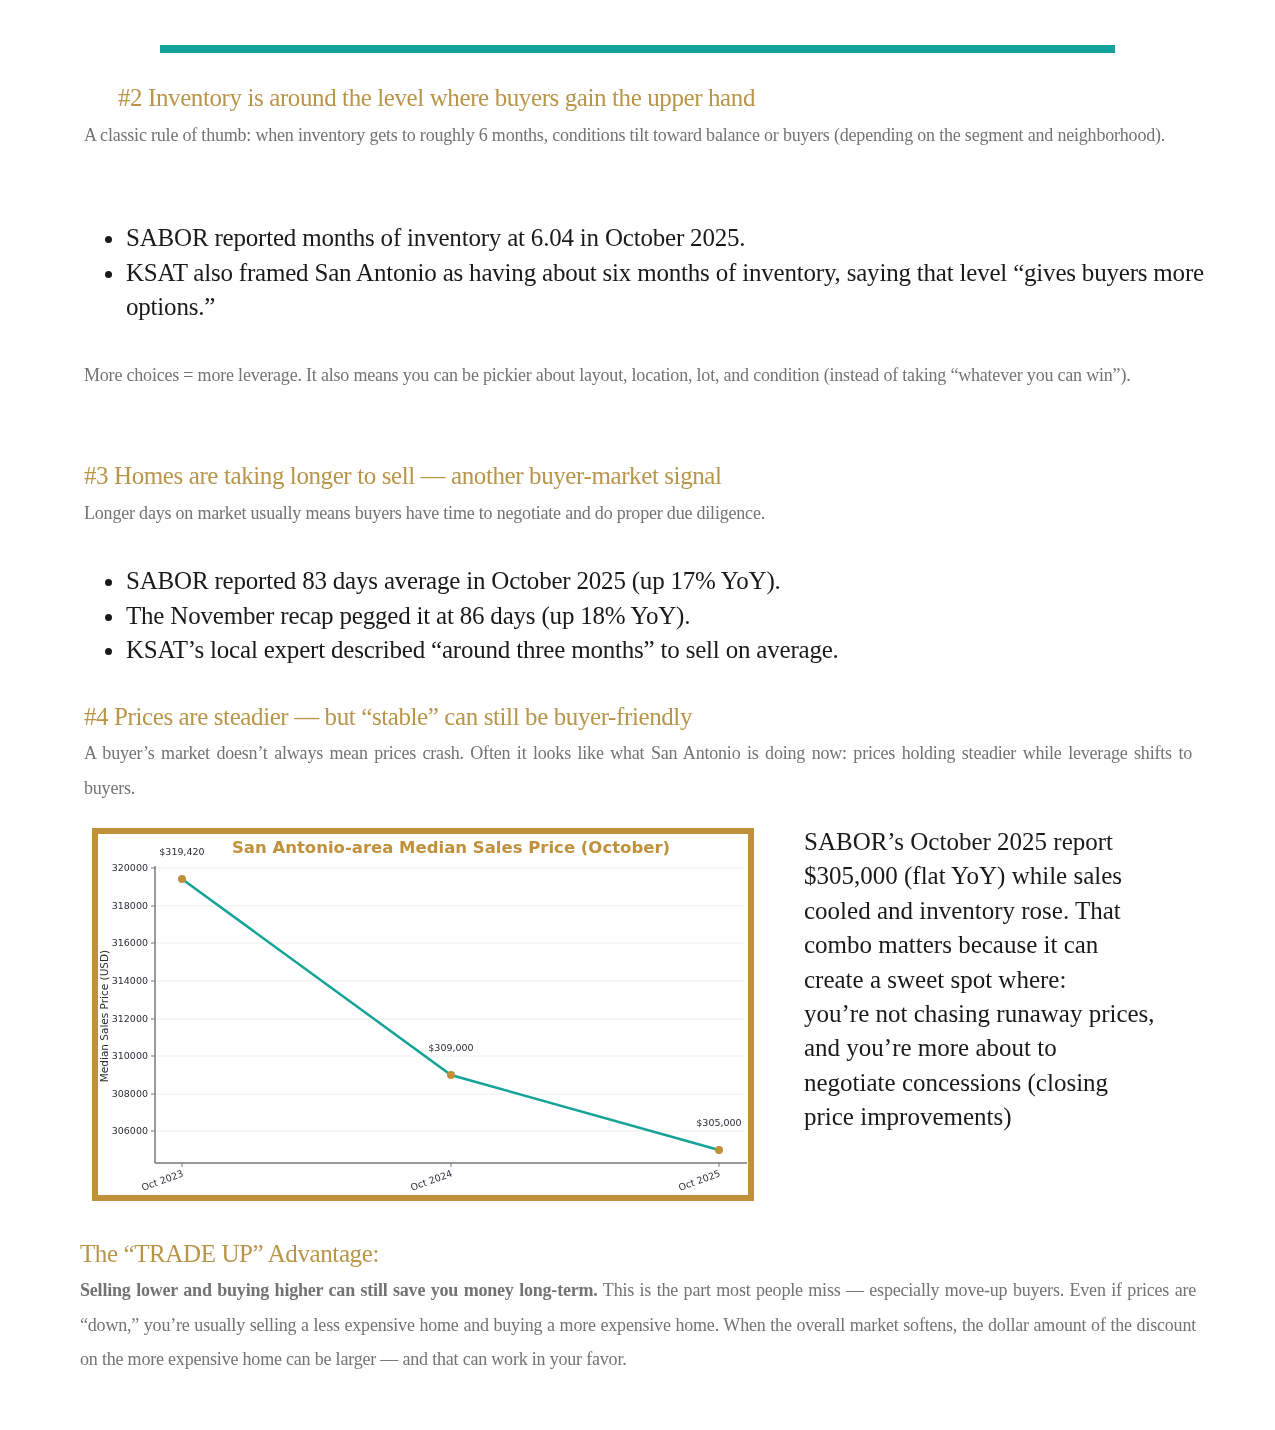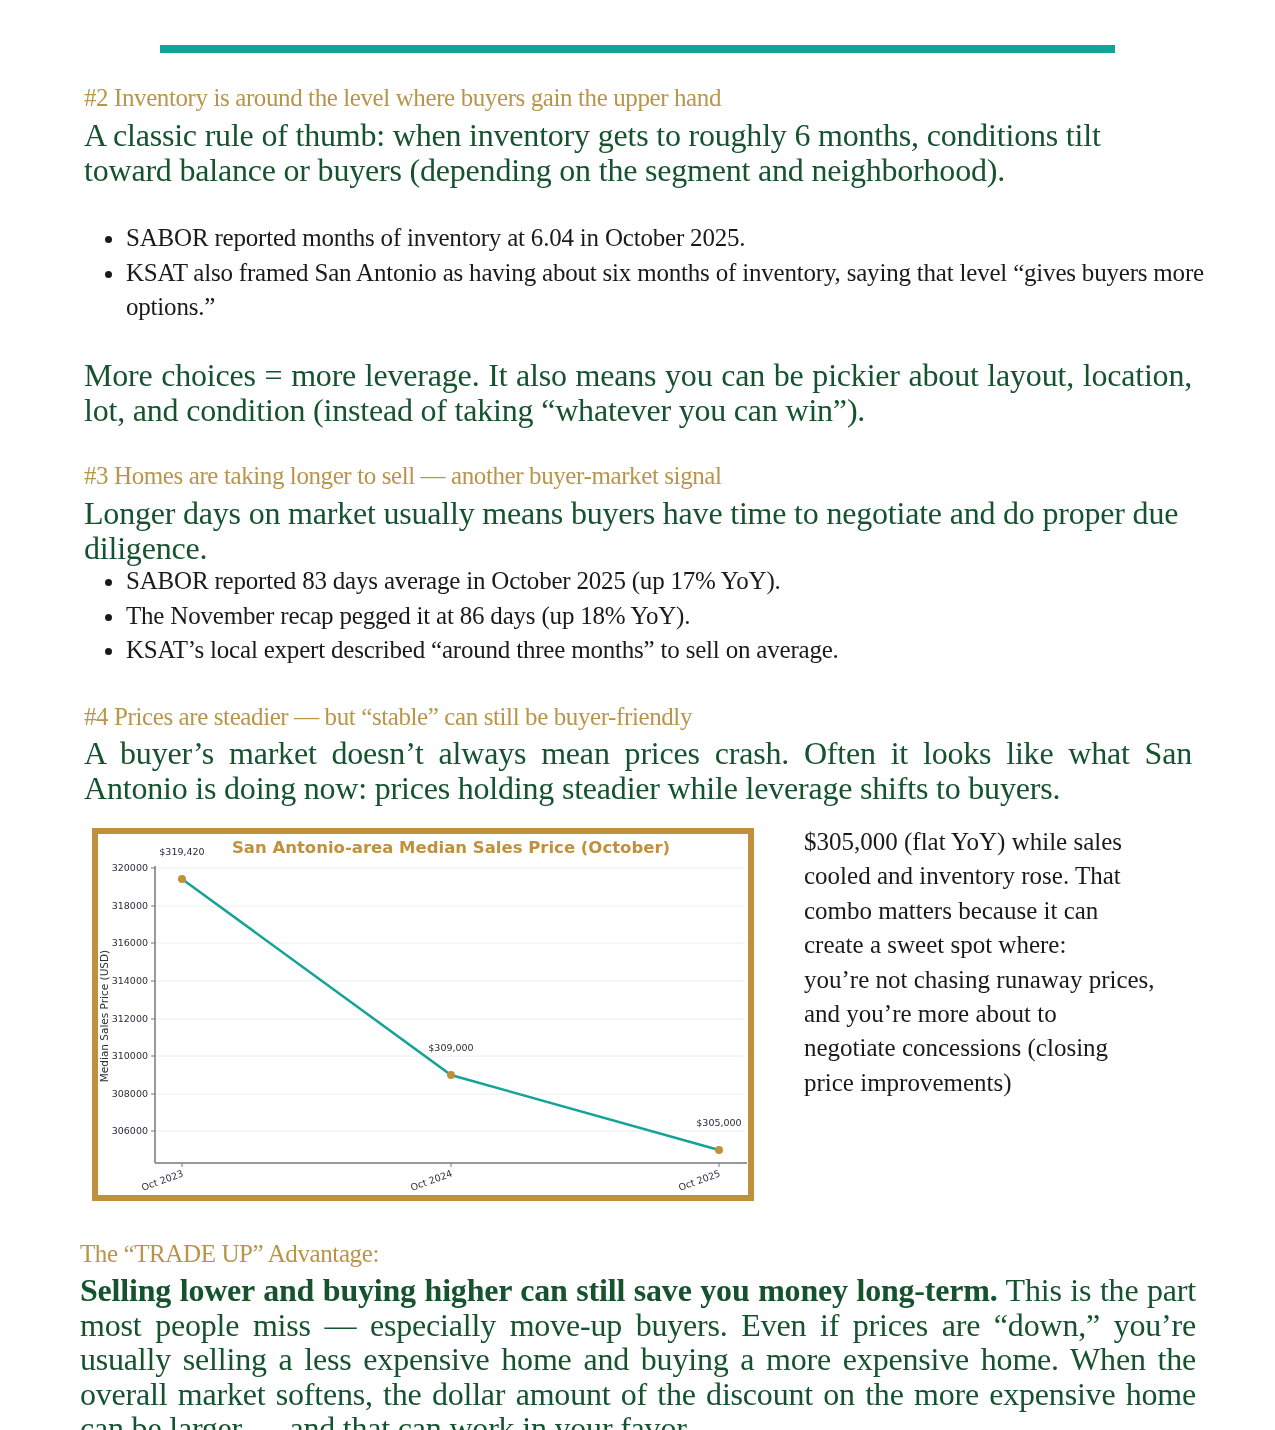--- a/index.html
+++ b/index.html
@@ -1,35 +1,35 @@
 <!DOCTYPE html>
 <html><head>
 <meta charset="utf-8">
 <style>
   html, body { margin: 0; padding: 0; background: #ffffff; }
   body { width: 1275px; height: 1430px; position: relative; overflow: hidden;
          font-family: "Liberation Serif", "DejaVu Serif", serif; color: #1a1a1a; }
   .rule { position: absolute; left: 160px; top: 45px; width: 955px; height: 8px; background: #14a397; }
   .heading { position: absolute; left: 84px; font-size: 25px; color: #b89549; letter-spacing: -0.4px; white-space: nowrap; }
-  .para { position: absolute; left: 84px; width: 1108px; font-size: 32px; line-height: 34.5px; color: #14532d; text-align: justify; letter-spacing: -0.2px; }
+  .para { position: absolute; left: 84px; width: 1108px; font-size: 18px; line-height: 34.5px; color: #737373; text-align: justify; letter-spacing: -0.2px; }
   .para.nojust { text-align: left; }
   ul.bullets { position: absolute; left: 84px; width: 1110px; margin: 0; padding: 0 0 0 42px; font-size: 25px; line-height: 34.5px; list-style: disc; letter-spacing: -0.2px; }
   ul.bullets li { padding-left: 0; }
   .side { position: absolute; left: 804px; top: 825px; width: 400px; font-size: 25px; line-height: 34.4px; color: #1a1a1a; }
   .side span { display: block; white-space: nowrap; }
   .chart-frame { position: absolute; left: 92px; top: 828px; width: 650px; height: 361px; border: 6px solid #c0913a; background: #fff; }
   .chart-frame svg { position: absolute; left: -6px; top: -6px; }
   .bold { font-weight: bold; }
 </style>
 </head>
 <body>
 
 <div class="rule"></div>
 
-<div class="heading" style="top:84px;">#2 Inventory is around the level where buyers gain the upper hand</div>
+<div class="heading" style="top:84px;margin-left:34px;">#2 Inventory is around the level where buyers gain the upper hand</div>
 <div class="para nojust" style="top:118px;">A classic rule of thumb: when inventory gets to roughly 6 months, conditions tilt toward balance or buyers (depending on the segment and neighborhood).</div>
 <ul class="bullets" style="top:221px;">
   <li>SABOR reported months of inventory at 6.04 in October 2025.</li>
   <li>KSAT also framed San Antonio as having about six months of inventory, saying that level “gives buyers more options.”</li>
 </ul>
 <div class="para" style="top:358px;">More choices = more leverage. It also means you can be pickier about layout, location, lot, and condition (instead of taking “whatever you can win”).</div>
 
 <div class="heading" style="top:462px;">#3 Homes are taking longer to sell — another buyer-market signal</div>
 <div class="para nojust" style="top:496px;">Longer days on market usually means buyers have time to negotiate and do proper due diligence.</div>
 <ul class="bullets" style="top:564px;">
@@ -98,20 +98,21 @@
 
     <g font-size="9.5" fill="#2b2b3a" text-anchor="middle">
       <text x="90" y="27">$319,420</text>
       <text x="359" y="223">$309,000</text>
       <text x="627" y="298">$305,000</text>
     </g>
   </svg>
 </div>
 
 <div class="side">
+  <span>SABOR’s October 2025 report</span>
   <span>$305,000 (flat YoY) while sales</span>
   <span>cooled and inventory rose. That</span>
   <span>combo matters because it can</span>
   <span>create a sweet spot where:</span>
   <span>you’re not chasing runaway prices,</span>
   <span>and  you’re more about to</span>
   <span>negotiate concessions (closing</span>
   <span>price improvements)</span>
 </div>
 

